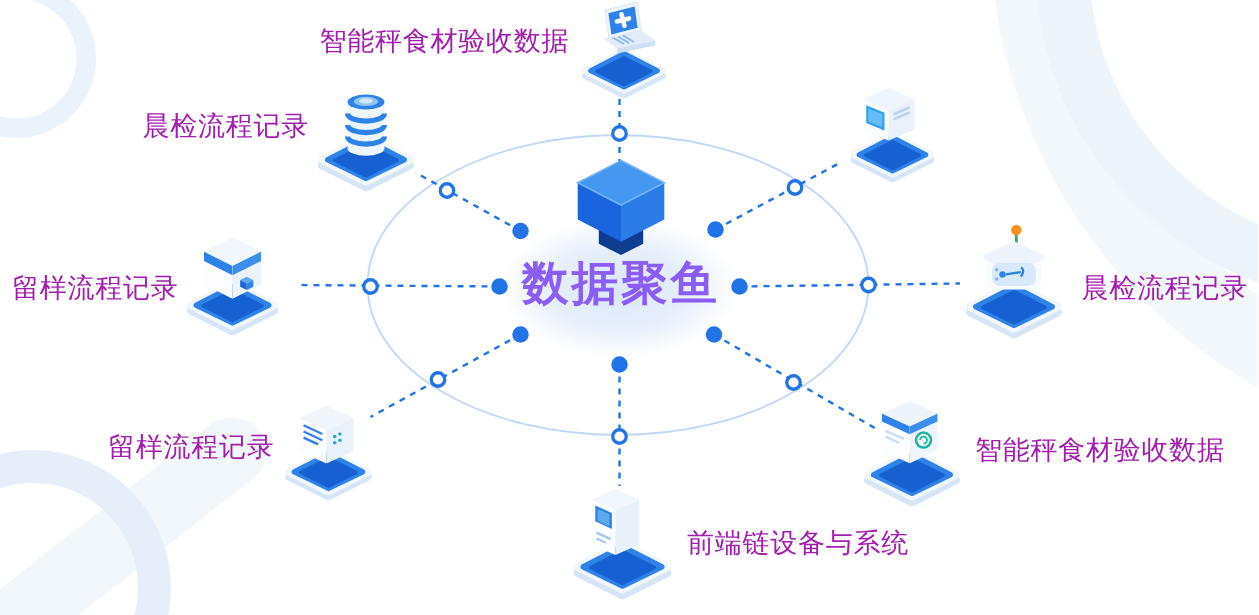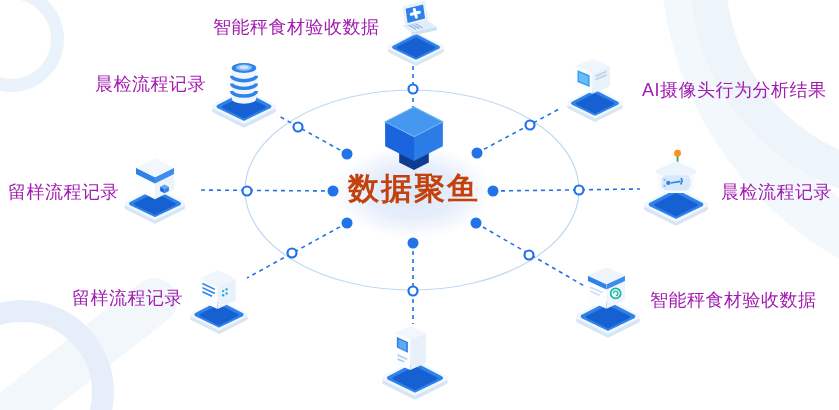--- a/index.html
+++ b/index.html
@@ -12,21 +12,21 @@
   .ring-bl{width:140px;height:140px;left:-70px;top:300px;border:22px solid #e6eff9;}
   .band-bl{position:absolute;width:260px;height:46px;border-radius:23px;background:#f2f7fc;
            left:-60px;top:344px;transform:rotate(-38deg);}
   .ring-tl{width:80px;height:80px;left:-42px;top:-14px;border:13px solid #eaf2fb;}
   
   .lines{position:absolute;left:0;top:0;}
   
   .label{position:absolute;white-space:nowrap;color:#a21caf;font-size:18px;line-height:1.25;
          font-weight:500;letter-spacing:.5px;}
   .hub-title{position:absolute;left:318px;top:168px;width:192px;text-align:center;
-             font-size:31px;font-weight:700;color:#c2410c;letter-spacing:2px;z-index:6;}
+             font-size:31px;font-weight:700;color:#8b5cf6;letter-spacing:2px;z-index:6;}
   .icon{position:absolute;z-index:5;line-height:0;}
   .hub-cube{position:absolute;left:377px;top:104px;z-index:5;line-height:0;}
 </style>
 </head>
 <body>
 
 <div class="stage">
 
   <div class="ring ring-tr2"></div>
   <div class="ring ring-tr1"></div>
@@ -235,19 +235,19 @@
       <polygon points="29,27 39,31.5 39,42 29,37" fill="#5fa9f1"></polygon>
       <g stroke="#a9c8ee" stroke-width="2">
           <path d="M28,47 L40,52.5"></path>
           <path d="M28,52 L36,55.6"></path>
         </g>
     </svg>
   </div>
 
   <div class="label" style="left:213px;top:16px">智能秤食材验收数据</div>
   <div class="label" style="left:95px;top:73px">晨检流程记录</div>
-  <div class="label" style="left:642px;top:79px">AI摄像头行为分析结果</div>
   <div class="label" style="left:8px;top:181px">留样流程记录</div>
   <div class="label" style="left:721px;top:181px">晨检流程记录</div>
   <div class="label" style="left:72px;top:287px">留样流程记录</div>
   <div class="label" style="left:650px;top:289px">智能秤食材验收数据</div>
+  <div class="label" style="left:458px;top:351px">前端链设备与系统</div>
 
 </div>
 
 </body></html>

